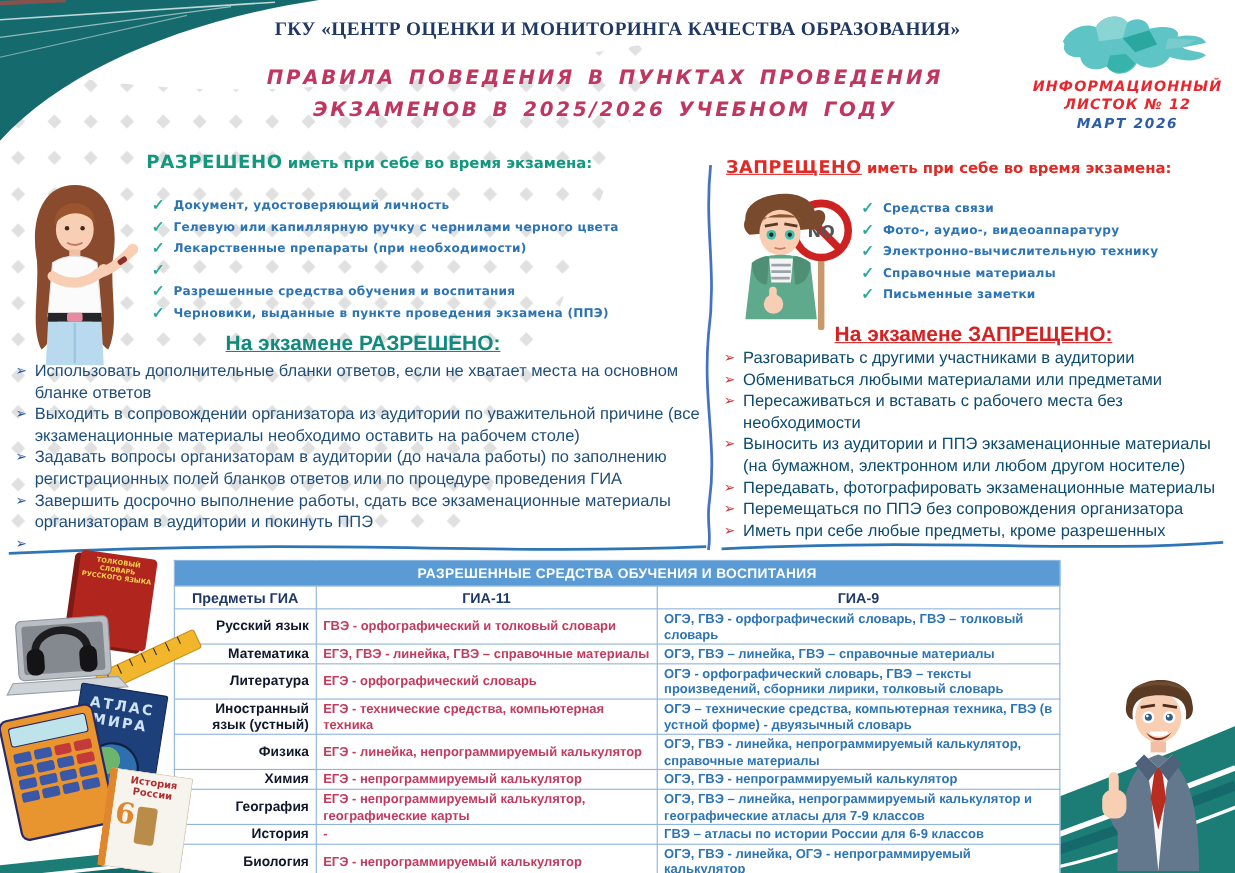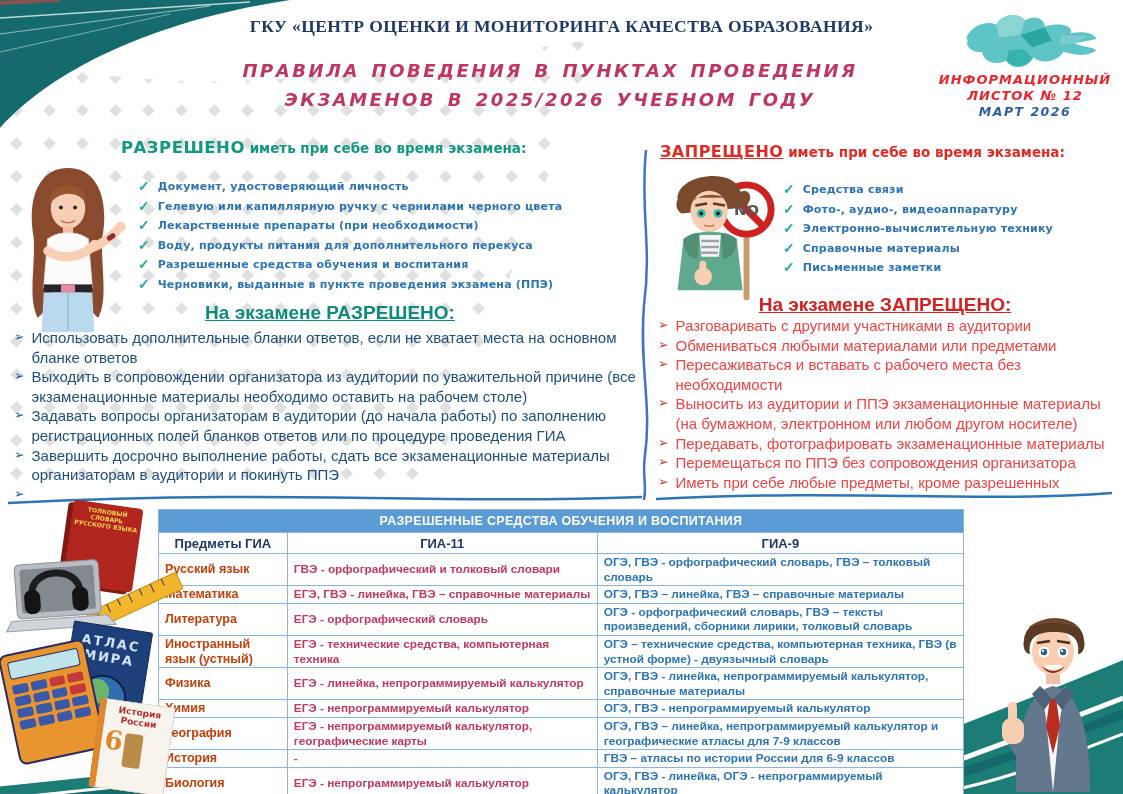--- a/index.html
+++ b/index.html
@@ -12,21 +12,21 @@
     font-family:"Liberation Serif",serif;font-weight:bold;font-size:17.5px;letter-spacing:.4px;}
   .main-title{left:120px;width:860px;top:56px;text-align:center;color:#bf3660;
     font-family:"DejaVu Sans",sans-serif;font-weight:bold;font-style:italic;
     font-size:18px;letter-spacing:2.5px;line-height:29px;word-spacing:3px;}
   .info-block{left:935px;top:72px;width:180px;text-align:center;
     font-family:"DejaVu Sans",sans-serif;font-weight:bold;font-style:italic;}
   .info-block .r{color:#e8262d;font-size:13px;line-height:16px;letter-spacing:1px;}
   .info-block .b{color:#2b5ea7;font-size:12.5px;line-height:16px;letter-spacing:1.5px;}
 
   
-  .allowed-head{left:121px;top:138px;width:500px;color:#11987f;
+  .allowed-head{left:133px;top:138px;width:500px;color:#11987f;
     font-family:"DejaVu Sans",sans-serif;font-weight:bold;font-size:13.5px;}
   .allowed-head .big{font-size:16.5px;letter-spacing:.5px;}
   .check-list{display:flex;flex-direction:column;}
   .check-list .li{display:flex;gap:8px;align-items:flex-start;}
   .check-list .marker{color:#2aa89b;font-weight:bold;font-size:14px;line-height:19.5px;}
   .check-list .txt{color:#2d74b5;font-family:"DejaVu Sans",sans-serif;font-weight:bold;
     font-size:11px;line-height:19.6px;letter-spacing:.2px;}
   #allowed-items{left:138px;top:177px;width:500px;}
   #forbidden-items{left:783px;top:180px;width:335px;}
   .sub-head{font-size:19px;font-weight:bold;text-decoration:underline;text-align:center;
@@ -34,32 +34,32 @@
   #allowed-sub{left:20px;top:302px;width:620px;color:#0f8a7c;}
   #forbidden-sub{left:660px;top:294px;width:450px;color:#d42222;}
   .rule-list .li{display:flex;gap:7px;align-items:flex-start;}
   .rule-list .marker{font-size:12.5px;line-height:19.5px;}
   .rule-list .txt{font-size:15px;line-height:19.6px;}
   #allowed-rules{left:14px;top:328px;width:628px;}
   #allowed-rules .marker{color:#2456a0;}
   #allowed-rules .txt{color:#1f4e79;}
   #forbidden-rules{left:658px;top:316px;width:458px;}
   #forbidden-rules .marker{color:#cc3333;}
-  #forbidden-rules .txt{color:#ef4444;}
+  #forbidden-rules .txt{color:#0c4a6e;}
 
   
   .gia-table{left:158px;top:509px;width:806px;border-collapse:collapse;
     font-family:"Liberation Sans",sans-serif;font-weight:bold;background:#fff;}
   .gia-table td,.gia-table th{border:1px solid #8db4dd;padding:1px 6px;vertical-align:middle;}
   .gia-table .title-row th{background:#5b9bd5;color:#ffffff;font-size:12.5px;height:20px;
     letter-spacing:.3px;}
   .gia-table .col-row th{color:#1f3864;font-size:13px;height:18px;text-align:center;}
   .gia-table .col-row th.c{margin-left:48px;}
   .gia-table td{font-size:11.8px;line-height:14.6px;}
-  .gia-table td.subj{color:#c2410c;font-size:12.5px;}
+  .gia-table td.subj{color:#0f172a;font-size:12.5px;text-align:right;}
   .gia-table td.g11{color:#c23a5e;}
   .gia-table td.g9{color:#2d74b5;}
   .w-subj{width:16%;} .w-g11{width:38.5%;} .w-g9{width:45.5%;}
 
   
   .dots{left:0;top:28px;pointer-events:none;}
   .corner-tl{left:0;top:0;pointer-events:none;}
   .bottom-right-band{right:0;bottom:0;pointer-events:none;}
   .bottom-left-band{left:-24px;bottom:-30px;width:500px;transform:rotate(-6deg);pointer-events:none;}
   .bottom-left-band .bar{height:11px;background:#1b7d76;margin-bottom:3px;border-radius:1px;}
@@ -152,21 +152,20 @@
     <div class="li">
       <span class="marker">✓</span>
       <span class="txt">Гелевую или капиллярную ручку с чернилами черного цвета</span>
     </div>
     <div class="li">
       <span class="marker">✓</span>
       <span class="txt">Лекарственные препараты (при необходимости)</span>
     </div>
     <div class="li">
       <span class="marker">✓</span>
-      <span class="txt">Воду, продукты питания для дополнительного перекуса</span>
     </div>
     <div class="li">
       <span class="marker">✓</span>
       <span class="txt">Разрешенные средства обучения и воспитания</span>
     </div>
     <div class="li">
       <span class="marker">✓</span>
       <span class="txt">Черновики, выданные в пункте проведения экзамена (ППЭ)</span>
     </div>
   </div>

